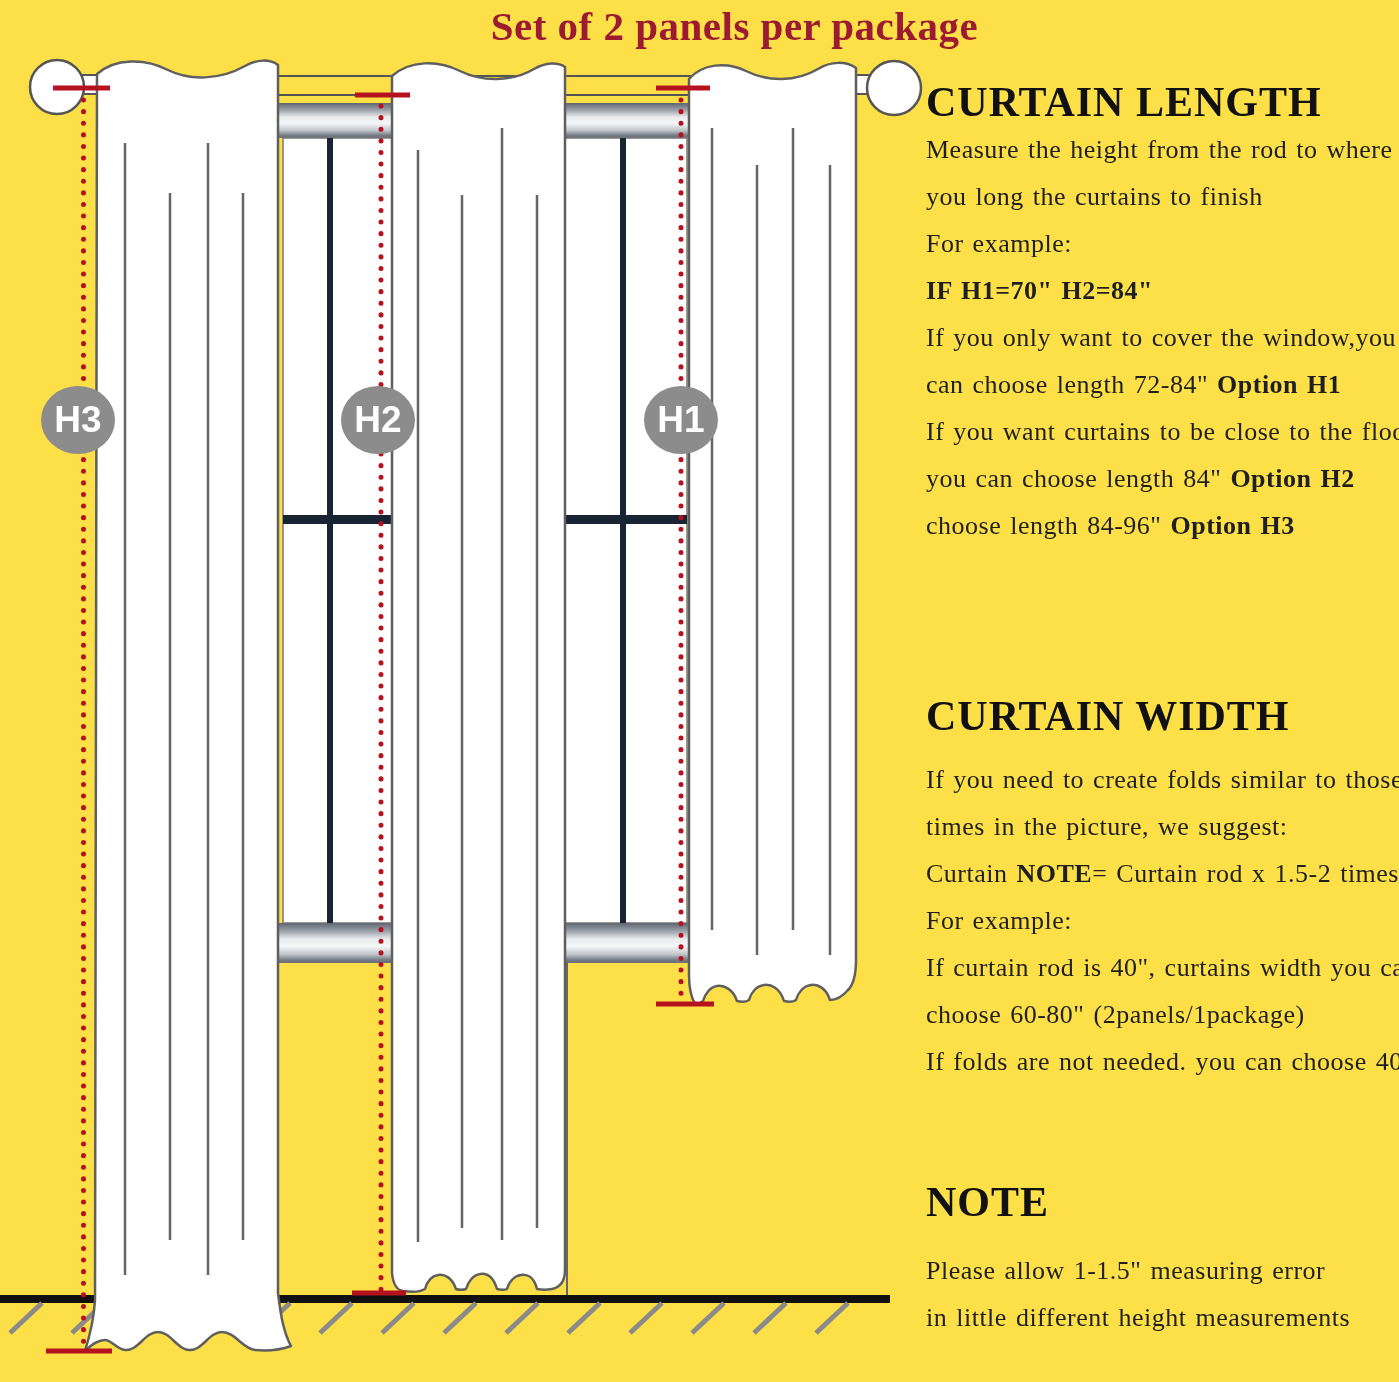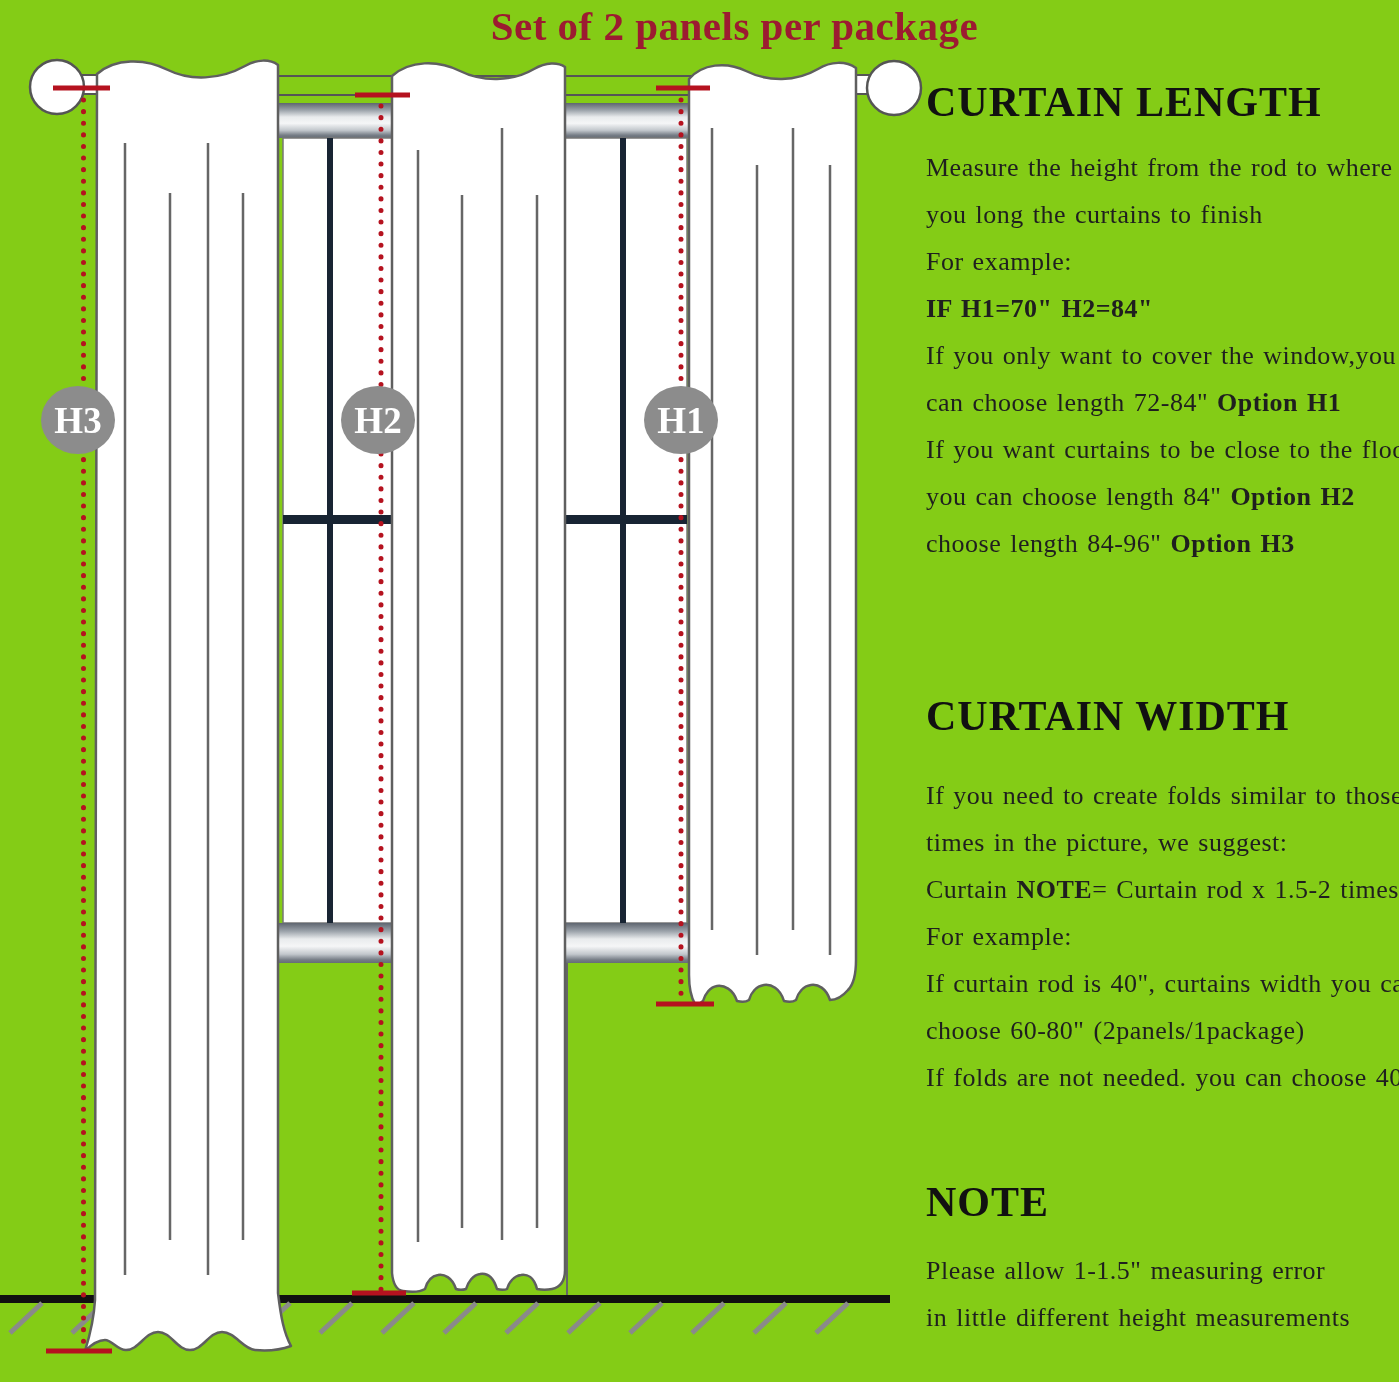--- a/index.html
+++ b/index.html
@@ -1,42 +1,42 @@
 <!DOCTYPE html>
 <html><head>
 <meta charset="utf-8">
 <style>
   html,body{margin:0;padding:0;background:#ffffff;}
-  #page{position:relative;width:1399px;height:1382px;background:#84cc16;overflow:hidden;
+  #page{position:relative;width:1399px;height:1382px;background:#fde047;overflow:hidden;
         font-family:"Liberation Serif", serif;}
 
   
   #title{position:absolute;left:70px;top:0px;width:1329px;text-align:center;
          font-size:41px;font-weight:700;letter-spacing:0.5px;line-height:52px;}
 
   
   #diagram-svg{position:absolute;left:0;top:0;}
 
   .badge{position:absolute;width:74px;height:68px;border-radius:50%;
          background:#8c8c8c;color:#ffffff;
-         font-family:Liberation Serif, serif;font-weight:700;font-size:37px;
+         font-family:Liberation Sans, sans-serif;font-weight:700;font-size:37px;
          display:flex;align-items:center;justify-content:center;letter-spacing:0px;}
   #badge-h3{left:41px;top:386px;}
   #badge-h2{left:341px;top:386px;}
   #badge-h1{left:644px;top:386px;}
 
   
   .sec{position:absolute;left:926px;width:473px;}
   .sec1{top:78px;}
   .sec2{top:692px;}
   .sec3{top:1178px;}
   .sec-heading{font-size:42px;line-height:48px;font-weight:700;color:#111111;
                letter-spacing:1px;white-space:nowrap;}
-  .sec1 .sec-heading{margin-bottom:18px;}
-  .sec2 .sec-heading{margin-bottom:32px;}
+  .sec1 .sec-heading{}
+  .sec2 .sec-heading{margin-bottom:16px;}
   .sec3 .sec-heading{margin-bottom:21px;}
   .tline{font-size:26px;line-height:47px;color:#1f1f1f;letter-spacing:0.5px;
          word-spacing:2px;white-space:nowrap;}
   .tline .b{font-weight:700;}
 </style>
 </head>
 <body>
 
 <div id="page">
 

